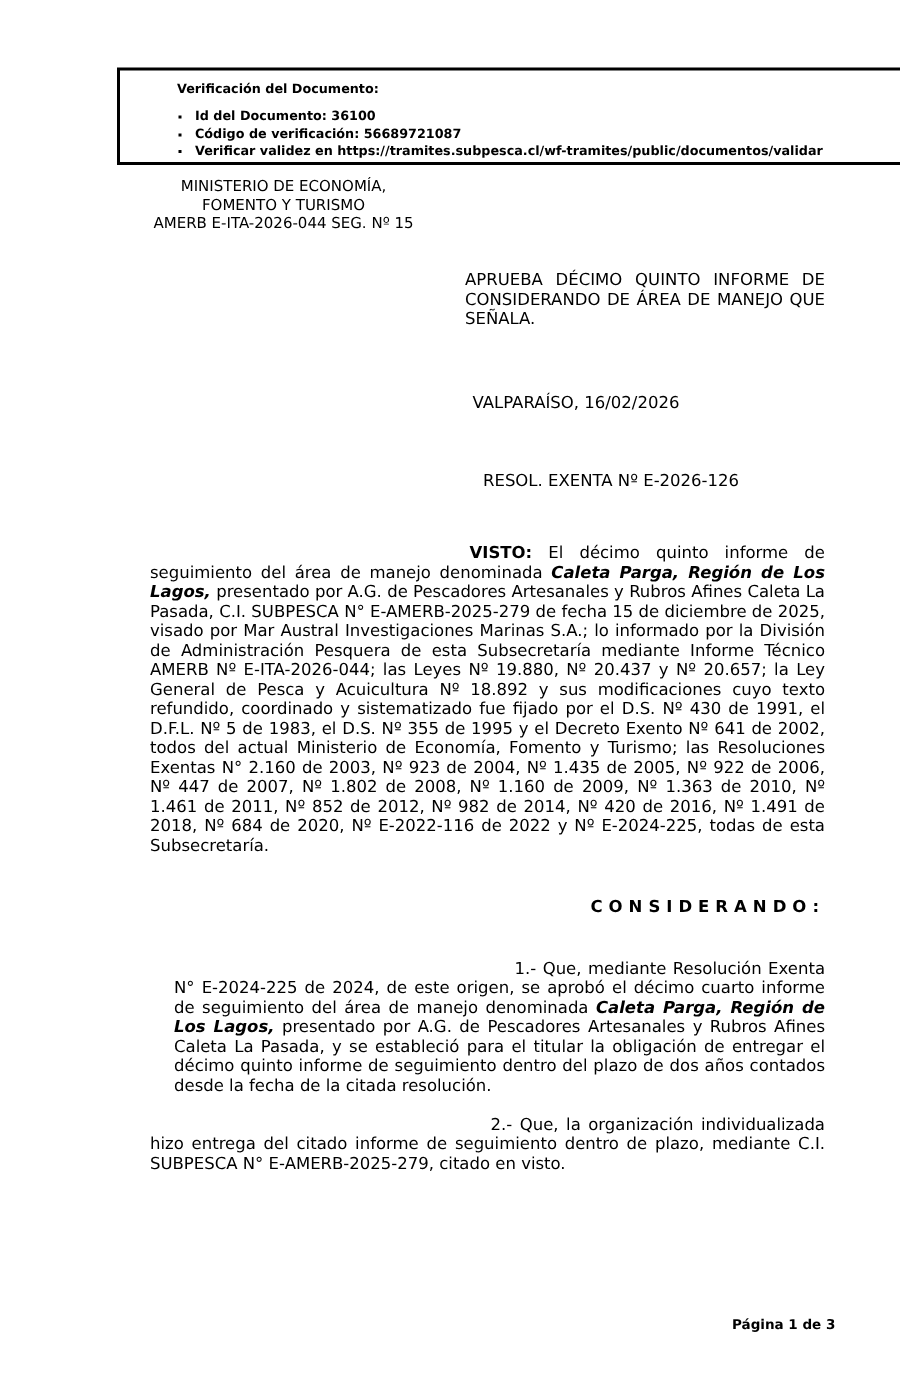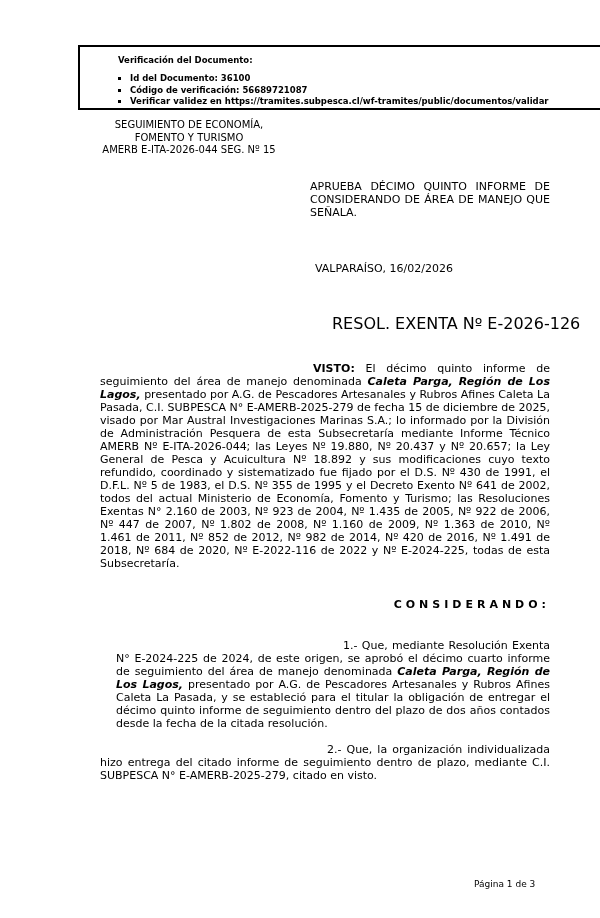--- a/index.html
+++ b/index.html
@@ -34,58 +34,58 @@
   }
   .letterhead .subsec { font-weight: bold; text-decoration: underline; }
 
   
   .doc-title {
     position: absolute; left: 310px; top: 180px; width: 240px;
     font-size: 11px; line-height: 13px; text-align: justify;
   }
 
   .place-date { position: absolute; left: 315px; top: 262px; font-size: 11px; text-align: center; }
-  .resol-number { position: absolute; left: 332px; top: 314px; font-size: 16px; }
+  .resol-number { position: absolute; left: 322px; top: 314px; font-size: 11px; }
 
   
   .body-text {
     position: absolute; left: 100px; top: 362px; width: 450px;
     font-size: 11px; line-height: 13px; text-align: justify;
   }
   .visto { text-indent: 213px; }
   .bi { font-weight: bold; font-style: italic; }
   .considerando {
     margin-top: 28px; margin-left: 208px;
     font-weight: bold; letter-spacing: 4px;
     text-align: right;
   }
   .p1 { margin-top: 28px; text-indent: 227px; margin-left: 16px; }
   .p2 { margin-top: 13px; text-indent: 227px; }
 
   .page-footer {
-    position: absolute; left: 474px; top: 879px;
-    font-size: 9px; font-weight: normal;
+    position: absolute; left: 488px; top: 879px;
+    font-size: 9px; font-weight: bold;
   }
 </style>
 </head>
 <body>
 
 <div class="page">
 
   <div class="verify-box">
     <div class="verify-title">Verificación del Documento:</div>
     <ul class="verify-list">
       <li>Id del Documento: 36100</li>
       <li>Código de verificación: 56689721087</li>
       <li>Verificar validez en https://tramites.subpesca.cl/wf-tramites/public/documentos/validar</li>
     </ul>
   </div>
 
   <div class="letterhead">
-    <div>SEGUIMIENTO DE ECONOMÍA,</div>
+    <div>MINISTERIO DE ECONOMÍA,</div>
     <div>FOMENTO Y TURISMO</div>
     <div>AMERB E-ITA-2026-044 SEG. Nº 15</div>
   </div>
 
   <div class="doc-title">APRUEBA DÉCIMO QUINTO INFORME DE CONSIDERANDO DE ÁREA DE MANEJO QUE SEÑALA.</div>
 
   <div class="place-date">VALPARAÍSO, 16/02/2026</div>
 
   <div class="resol-number">RESOL. EXENTA Nº E-2026-126</div>
 

